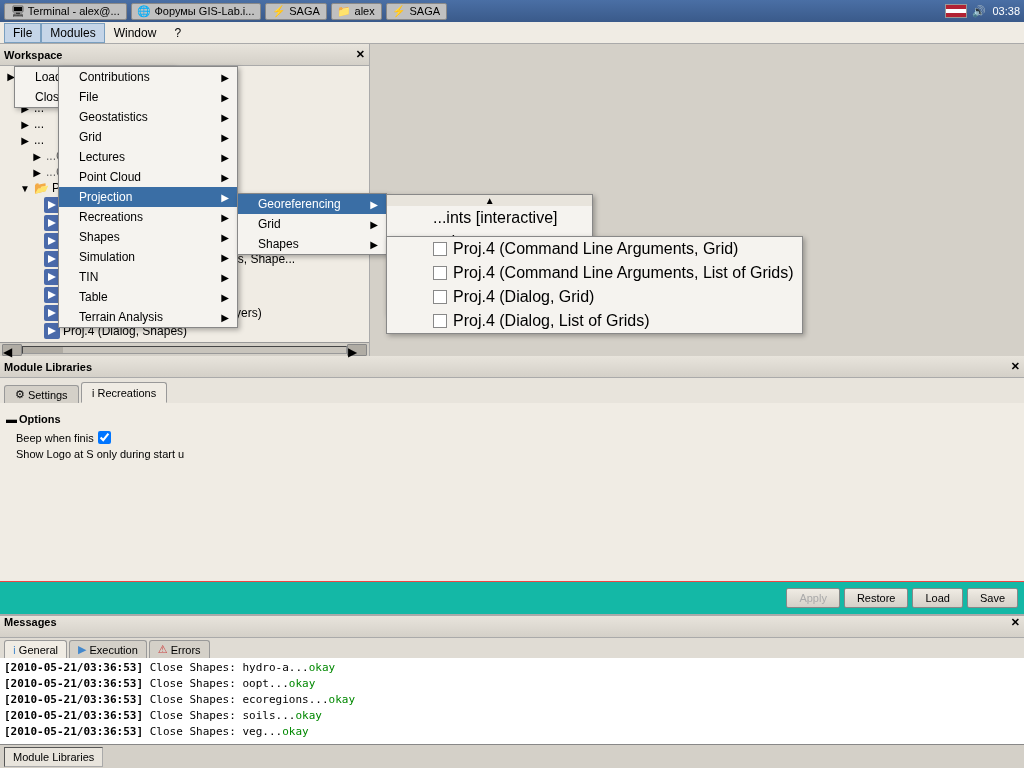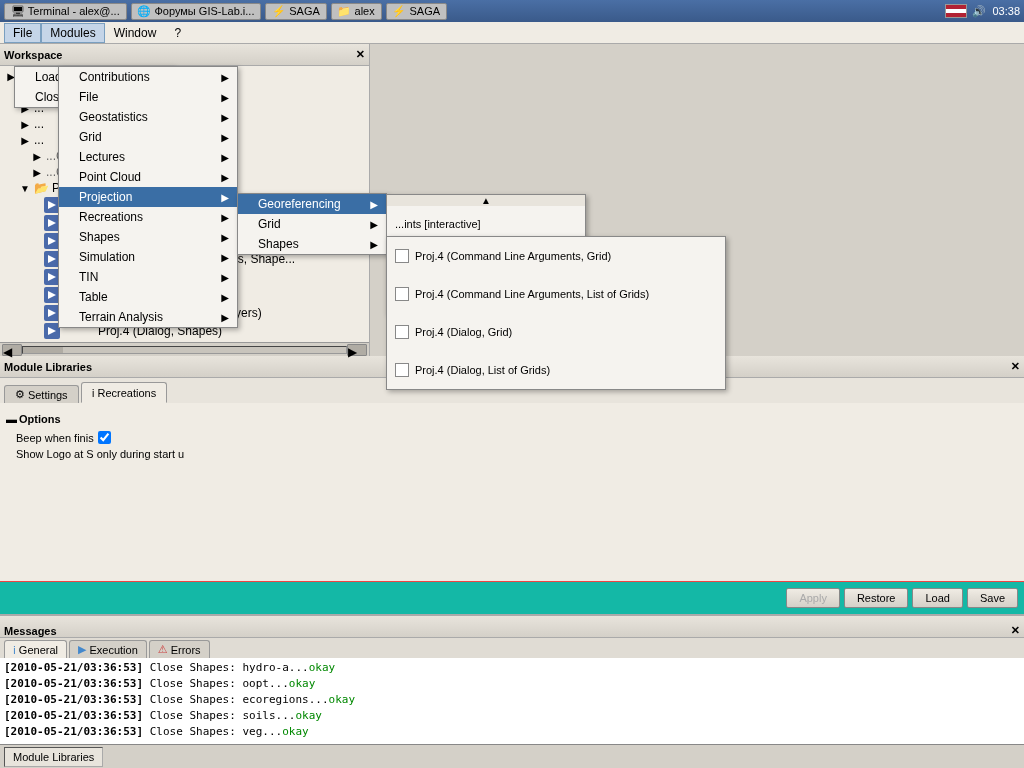--- a/index.html
+++ b/index.html
@@ -178,21 +178,21 @@
       height: 130px;
       background: #f0ece4;
       border-top: 2px solid #aaa;
       display: flex;
       flex-direction: column;
     }
     .messages-header {
       height: 22px;
       background: linear-gradient(to bottom, #e8e4dc, #d4d0c8);
       display: flex;
-      align-items: flex-end;
+      align-items: flex-start;
       justify-content: space-between;
       padding: 0 4px;
       font-size: 11px;
       font-weight: bold;
       border-bottom: 1px solid #aaa;
     }
     .messages-tabs {
       display: flex;
       gap: 2px;
       padding: 2px 4px 0;
@@ -274,27 +274,28 @@
       position: absolute;
       left: 100%;
       top: 0;
       background: #f5f3ef;
       border: 1px solid #888;
       box-shadow: 2px 2px 5px rgba(0,0,0,0.3);
       z-index: 102;
       min-width: 320px;
     }
     .sub-submenu-item {
-      padding: 12px 8px;
-      cursor: pointer;
-      font-size: 11px;
+      padding: 3px 8px;
+      cursor: pointer;
+      font-size: 16px;
       display: flex;
       align-items: center;
       gap: 6px;
       white-space: nowrap;
+      margin-left: 38px;
     }
     .checkbox-icon { width: 14px; height: 14px; border: 1px solid #888; background: white; display: inline-block; flex-shrink: 0; }
   </style>
 </head>
 <body>
 
 <div class="taskbar-top">
   <div class="task-btn">
     <span>🖥</span>
     Terminal - alex@...
@@ -424,21 +425,21 @@
         <span>Proj.4 (Dialog, List of Grids)</span>
       </div>
       <div class="tree-item" style="padding-left:42px;">
         <div class="plugin-icon">
             <svg viewBox="0 0 12 12">
               <path d="M2 2 L10 6 L2 10 Z" fill="white"></path>
             </svg>
           </div>
         <span>Proj.4 (Dialog, List of Shapes Layers)</span>
       </div>
-      <div class="tree-item" style="padding-left:42px;gap:35px;">
+      <div class="tree-item" style="padding-left:42px;">
         <div class="plugin-icon">
             <svg viewBox="0 0 12 12">
               <path d="M2 2 L10 6 L2 10 Z" fill="white"></path>
             </svg>
           </div>
         <span>Proj.4 (Dialog, Shapes)</span>
       </div>
     </div>
 
     <div style="height:14px;background:#d4d0c8;border-top:1px solid #999;display:flex;align-items:center;padding:0 2px;">

